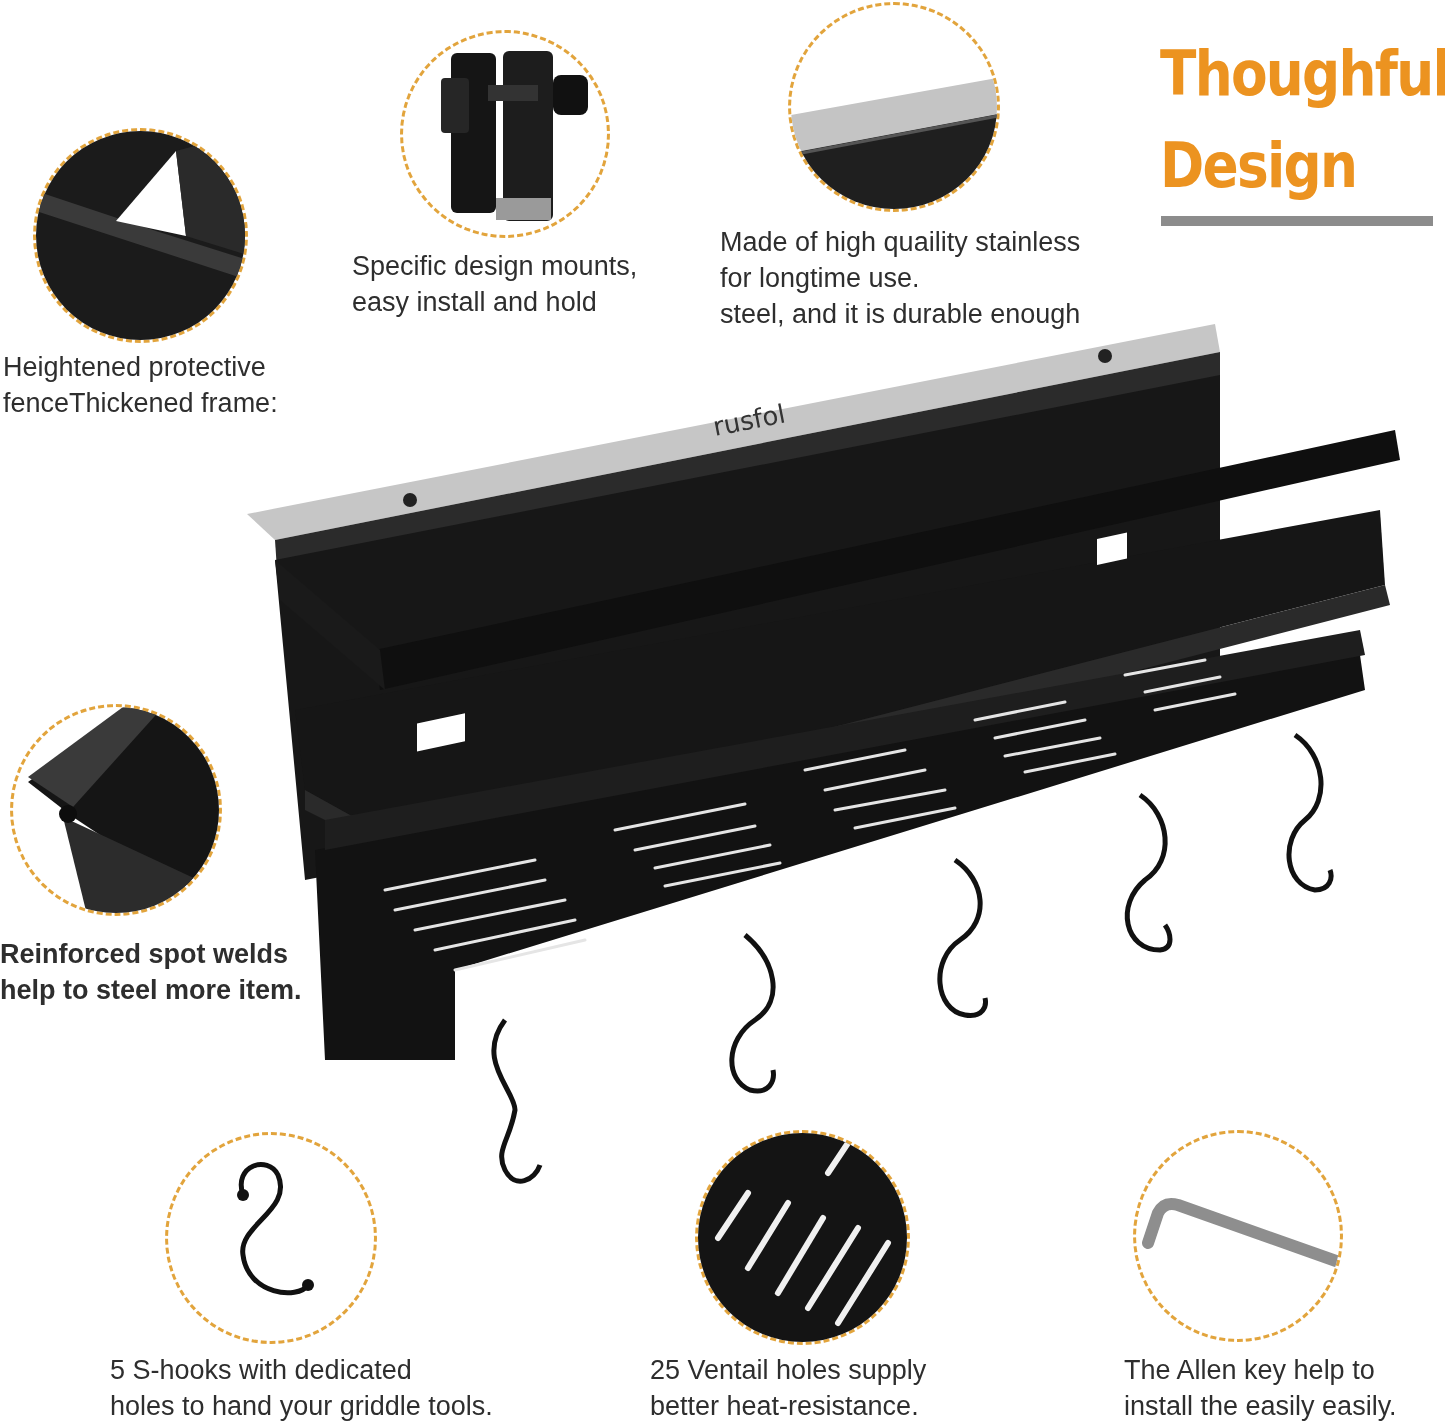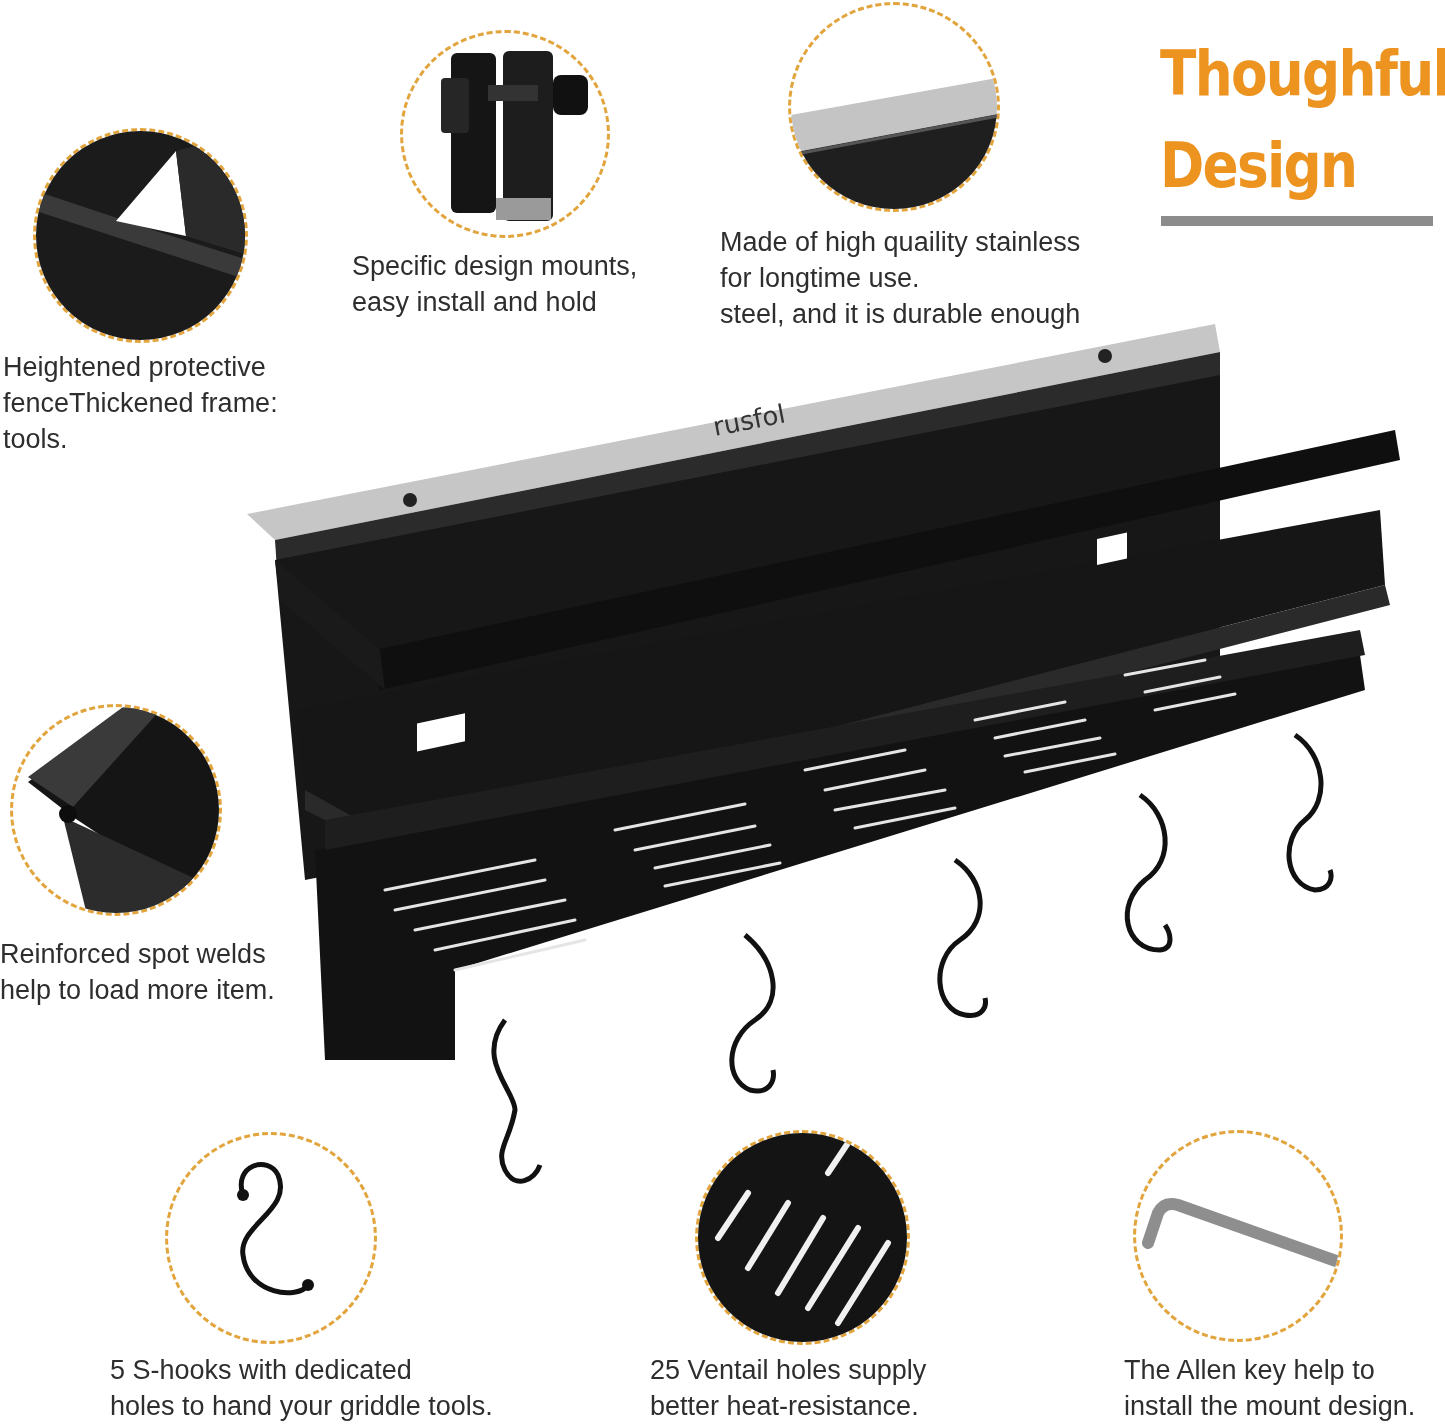--- a/index.html
+++ b/index.html
@@ -26,21 +26,20 @@
   <svg width="215" height="215" viewBox="0 0 215 215">
     <rect width="215" height="215" fill="#1b1b1b"></rect>
     <polygon points="0,60 120,100 215,130 215,150 0,80" fill="#3a3a3a"></polygon>
     <polygon points="80,90 140,20 150,105" fill="#ffffff"></polygon>
     <polygon points="140,20 215,0 215,125 150,105" fill="#2a2a2a"></polygon>
   </svg>
 </div>
 <div class="abs" style="left:3px; top:349px; width:320px;">
   <p class="caption">Heightened protective</p>
   <p class="caption">fenceThickened frame:</p>
-  <p class="caption">tools.</p>
 </div>
 
 <div class="circle" style="left:400px; top:30px; width:210px; height:208px;">
   <svg width="210" height="208" viewBox="0 0 210 208">
     <rect x="48" y="20" width="45" height="160" rx="6" fill="#151515"></rect>
     <rect x="100" y="18" width="50" height="170" rx="6" fill="#1d1d1d"></rect>
     <rect x="93" y="165" width="55" height="22" fill="#9a9a9a"></rect>
     <rect x="38" y="45" width="28" height="55" rx="4" fill="#262626"></rect>
     <rect x="85" y="52" width="50" height="16" fill="#333"></rect>
     <rect x="150" y="42" width="35" height="40" rx="8" fill="#111"></rect>
@@ -65,23 +64,23 @@
 </div>
 
 <div class="circle" style="left:10px; top:704px; width:212px; height:212px;">
   <svg width="212" height="212" viewBox="0 0 212 212">
     <polygon points="15,75 120,0 212,0 212,170 180,190 60,110" fill="#151515"></polygon>
     <polygon points="15,70 110,0 150,0 60,100" fill="#3a3a3a"></polygon>
     <polygon points="50,110 200,180 150,212 75,212" fill="#2c2c2c"></polygon>
     <circle cx="55" cy="107" r="9" fill="#0d0d0d"></circle>
   </svg>
 </div>
-<div class="abs" style="left:0px; top:936px; width:320px;">
+<div class="abs" style="left:0px; top:936px; width:320px;font-weight:bold;">
   <p class="caption">Reinforced spot welds</p>
-  <p class="caption">help to load more item.</p>
+  <p class="caption">help to steel more item.</p>
 </div>
 
 <div class="abs" style="left:245px; top:320px; width:1160px; height:890px;">
   <svg width="1160" height="890" viewBox="0 0 1160 890">
 
     <polygon points="2,194 970,4 975,32 30,220" fill="#c6c6c6"></polygon>
     <polygon points="30,220 975,32 975,60 32,250" fill="#2b2b2b"></polygon>
     <circle cx="165" cy="180" r="7" fill="#222"></circle>
     <circle cx="860" cy="36" r="7" fill="#222"></circle>
     <text x="470" y="116" font-family="DejaVu Sans, sans-serif" font-size="26" fill="#333" transform="rotate(-11 470 116)">rusfol</text>
@@ -163,14 +162,14 @@
   <p class="caption">better heat-resistance.</p>
 </div>
 
 <div class="circle" style="left:1133px; top:1130px; width:210px; height:212px;">
   <svg width="210" height="212" viewBox="0 0 210 212">
     <path d="M12,110 L22,80 Q28,68 42,72 L200,128" fill="none" stroke="#8e8e8e" stroke-width="12" stroke-linecap="round" stroke-linejoin="round"></path>
   </svg>
 </div>
 <div class="abs" style="left:1124px; top:1352px; width:320px;">
   <p class="caption">The Allen key help to</p>
-  <p class="caption">install the mount design.</p>
+  <p class="caption">install the easily easily.</p>
 </div>
 
 </body></html>

